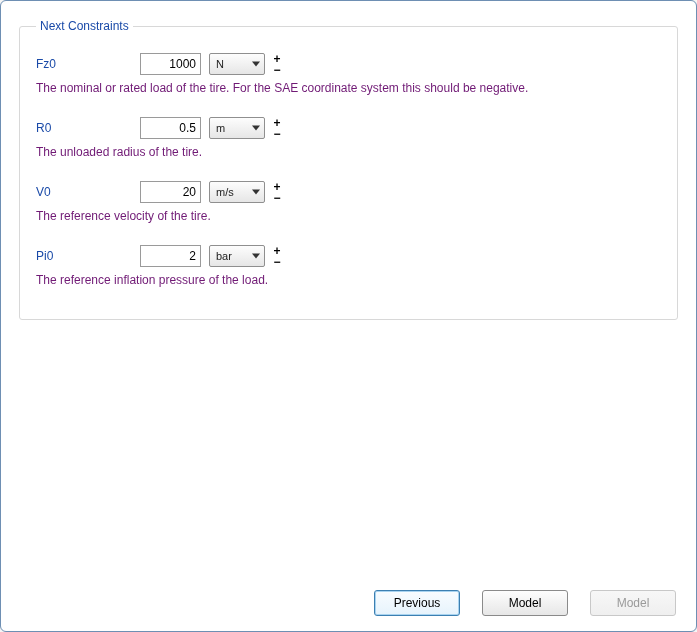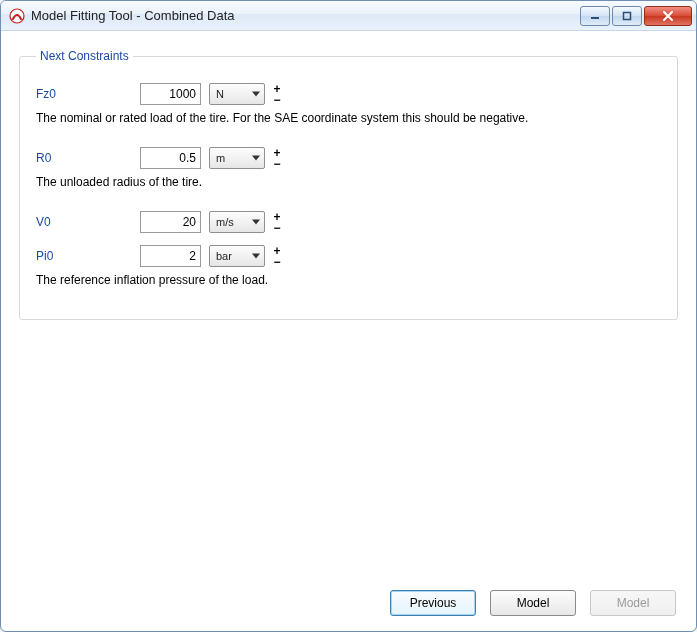--- a/index.html
+++ b/index.html
@@ -141,32 +141,32 @@
     width: 12px; height: 9px;
     display: flex; align-items: center; justify-content: center;
     font-size: 12px;
     line-height: 8px;
     font-weight: bold;
     color: #000;
     cursor: default;
     user-select: none;
   }
   .desc {
-    color: #000000;
+    color: #701a75;
     font-size: 12px;
     margin: 6px 0 22px 0;
   }
   .desc:last-of-type { margin-bottom: 6px; }
   .footer {
     height: 46px;
     border-top: 0;
     display: flex;
     justify-content: flex-end;
     align-items: center;
-    gap: 14px;
+    gap: 22px;
     padding: 0 20px 10px 0;
   }
   .footer button {
     width: 86px;
     height: 26px;
     font-family: inherit;
     font-size: 12px;
     border-radius: 3px;
     border: 1px solid #8a8a8a;
     background: linear-gradient(to bottom, #fdfdfd, #e7e7e7);
@@ -181,46 +181,20 @@
     color: #9a9a9a;
     border-color: #c8c8c8;
     background: linear-gradient(to bottom, #f7f7f7, #efefef);
   }
 </style>
 </head>
 <body>
 
 <div class="window">
 
-  <div class="titlebar">
-    <span class="app-icon">
-      <svg width="16" height="16" viewBox="0 0 16 16">
-        <circle cx="8" cy="8" r="7" fill="#fff" stroke="#c42020" stroke-width="1.2"></circle>
-        <path d="M4 11 Q8 3 12 11" fill="none" stroke="#c42020" stroke-width="2" stroke-linecap="round"></path>
-      </svg>
-    </span>
-    <span class="title-text">Model Fitting Tool - Combined Data</span>
-    <div class="win-btns">
-      <div class="win-btn">
-        <svg width="10" height="10" viewBox="0 0 10 10">
-            <rect x="1" y="6" width="8" height="2" fill="#2a4e74"></rect>
-          </svg>
-      </div>
-      <div class="win-btn">
-        <svg width="10" height="10" viewBox="0 0 10 10">
-            <rect x="1.5" y="1.5" width="7" height="7" fill="none" stroke="#2a4e74" stroke-width="1.5"></rect>
-          </svg>
-      </div>
-      <div class="win-btn close">
-        <svg width="12" height="12" viewBox="0 0 12 12">
-            <path d="M2 2 L10 10 M10 2 L2 10" stroke="#fff" stroke-width="2" stroke-linecap="round"></path>
-          </svg>
-      </div>
-    </div>
-  </div>
 
   <div class="content">
     <fieldset class="groupbox">
       <legend>Next Constraints</legend>
 
       <div class="param-row">
         <span class="param-label">Fz0</span>
         <input class="num-input" value="1000" style="">
         <div class="unit-select">
           <span>N</span>
@@ -252,20 +226,21 @@
         <input class="num-input" value="20" style="">
         <div class="unit-select">
           <span>m/s</span>
           <span class="chev"></span>
         </div>
         <div class="spinner">
           <div class="spin-btn">+</div>
           <div class="spin-btn">−</div>
         </div>
       </div>
+      <div class="desc">The reference velocity of the tire.</div>
 
       <div class="param-row">
         <span class="param-label">Pi0</span>
         <input class="num-input" value="2" style="">
         <div class="unit-select">
           <span>bar</span>
           <span class="chev"></span>
         </div>
         <div class="spinner">
           <div class="spin-btn">+</div>

